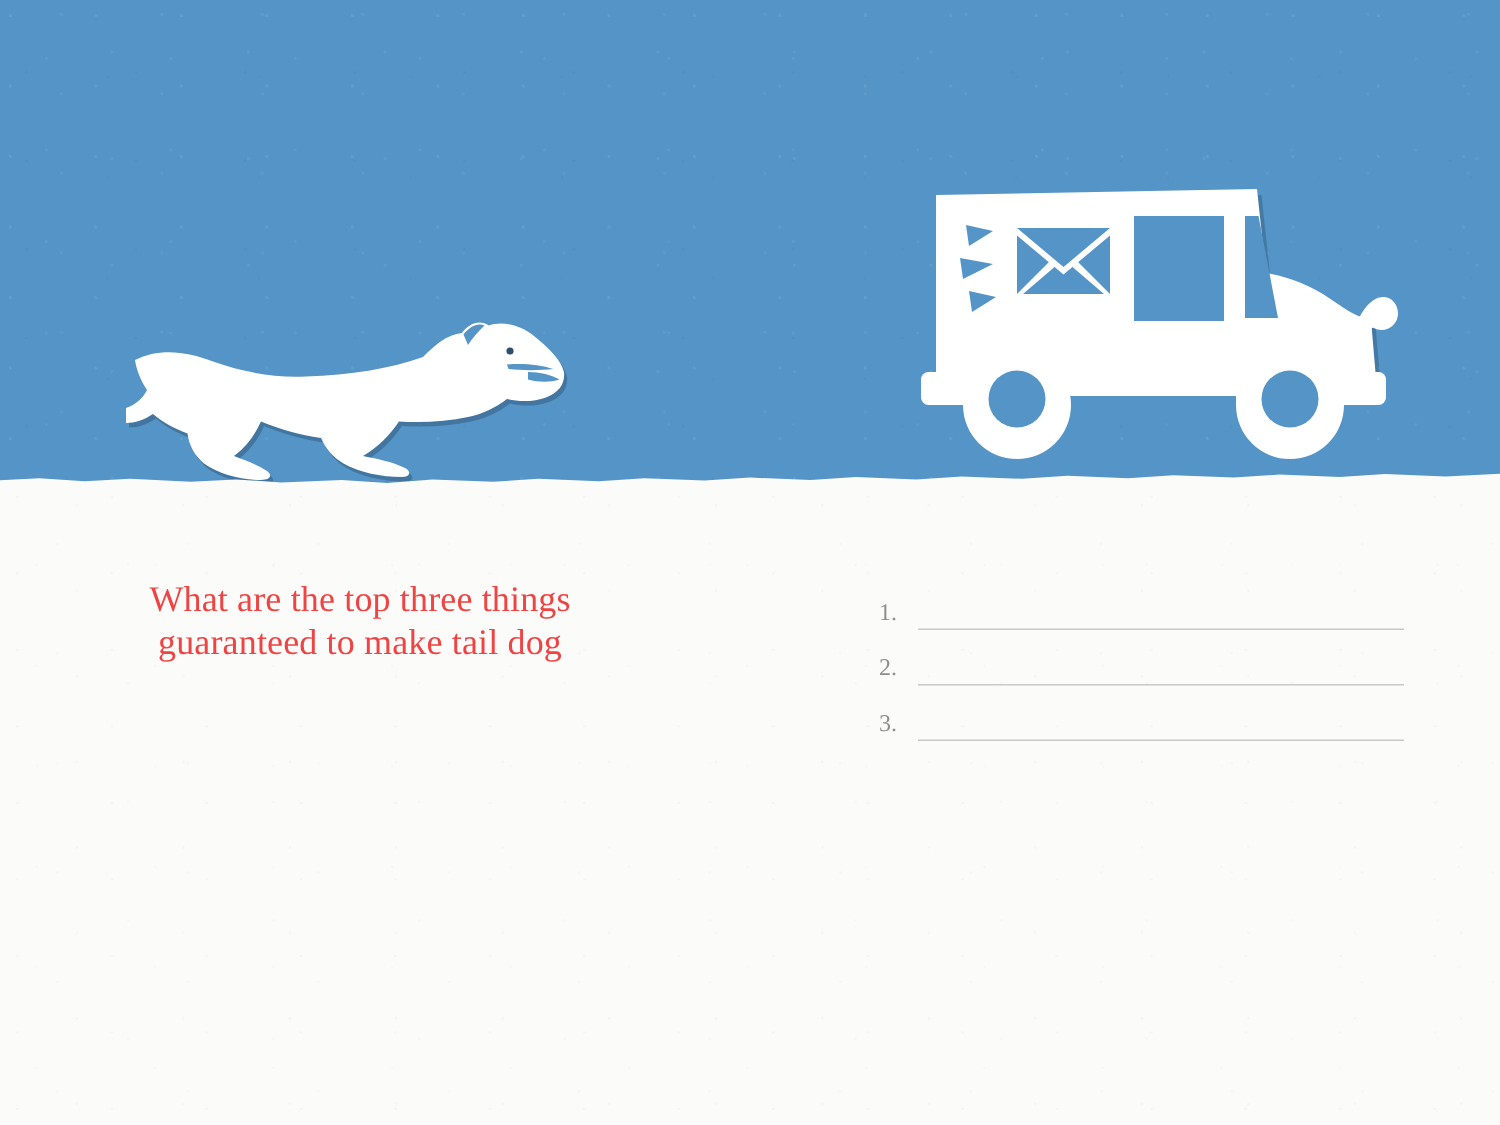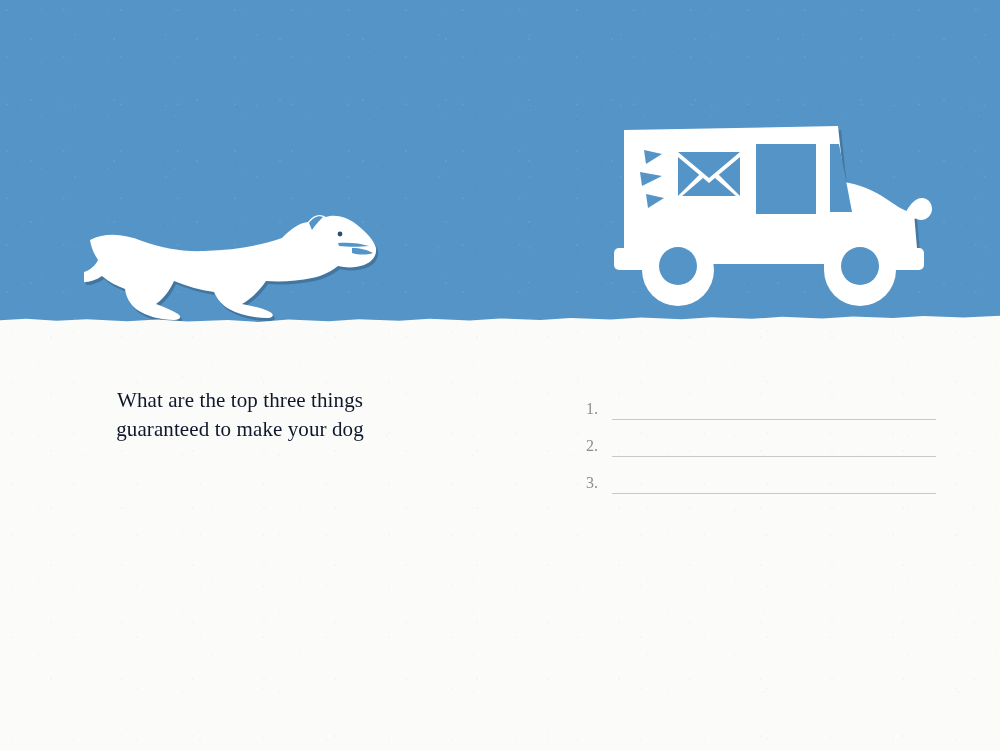--- a/index.html
+++ b/index.html
@@ -93,22 +93,22 @@
     top: 112px;
   }
 
   
   .prompt {
     position: absolute;
     left: 60px;
     top: 386px;
     width: 360px;
     text-align: center;
-    color: #0f172a;
-    font-size: 21px;
+    color: #ef4444;
+    font-size: 24px;
     line-height: 29px;
     letter-spacing: .1px;
   }
   .prompt .ln { display: block; white-space: nowrap; }
 
   
   .answers {
     position: absolute;
     left: 586px;
     top: 383px;
@@ -229,21 +229,21 @@
         </g>
       </g>
     </svg>
   </div>
 
   <div class="horizon"></div>
   <div class="paper-grain"></div>
 
   <div class="prompt">
     <span class="ln">What are the top three things</span>
-    <span class="ln">guaranteed to make your dog</span>
+    <span class="ln">guaranteed to make tail dog</span>
   </div>
 
   <div class="answers">
     <div class="answer-row">
       <span class="answer-num">1.</span>
       <span class="answer-rule"></span>
     </div>
     <div class="answer-row">
       <span class="answer-num">2.</span>
       <span class="answer-rule"></span>

